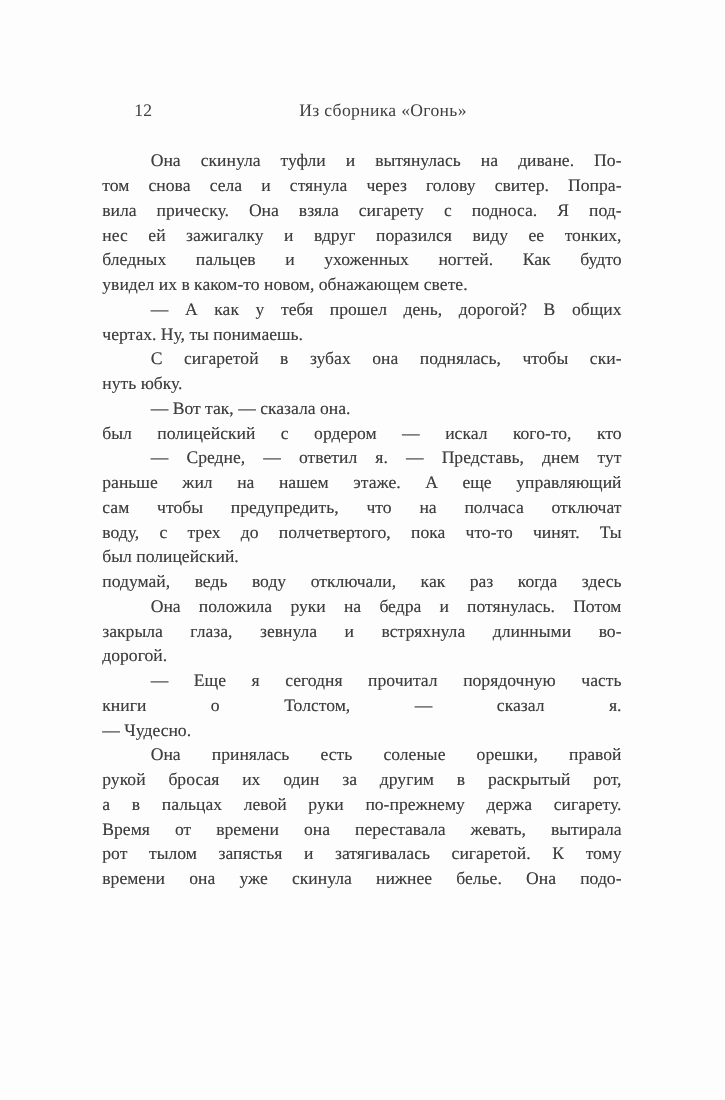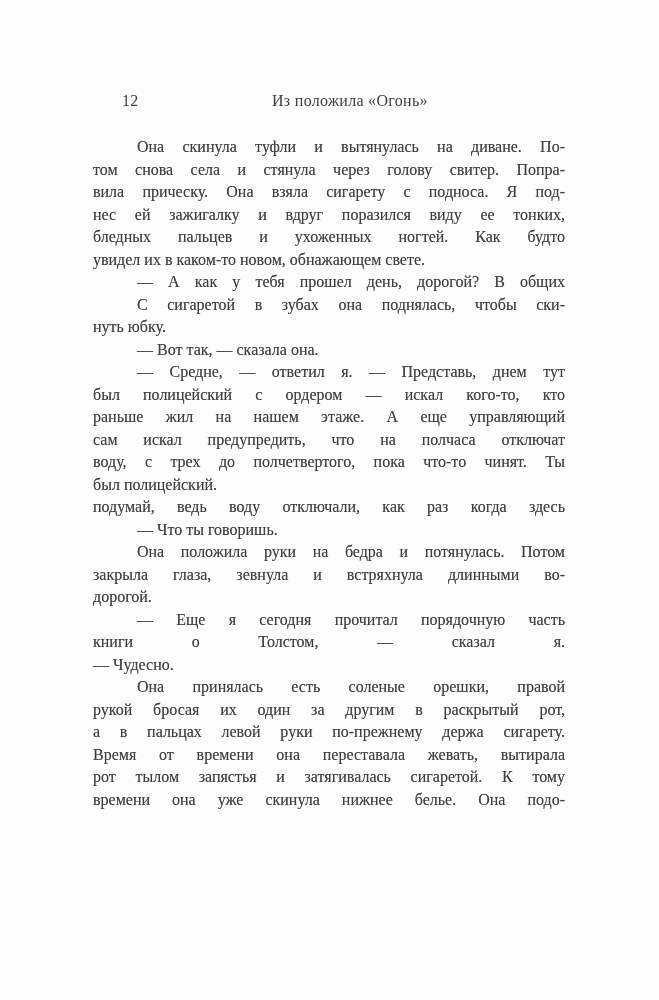--- a/index.html
+++ b/index.html
@@ -63,52 +63,50 @@
   .line.para-end {
     text-align-last: left;
   }
 </style>
 </head>
 <body>
 
 <div class="page">
   <div class="running-header">
     <span class="folio">12</span>
-    <span class="head-title">Из положила «Огонь»</span>
+    <span class="head-title">Из сборника «Огонь»</span>
   </div>
   <div class="body-text">
       <div class="paragraph">
         <div class="line indent">Она скинула туфли и вытянулась на диване. По-</div>
         <div class="line">том снова села и стянула через голову свитер. Попра-</div>
         <div class="line">вила прическу. Она взяла сигарету с подноса. Я под-</div>
         <div class="line">нес ей зажигалку и вдруг поразился виду ее тонких,</div>
         <div class="line">бледных пальцев и ухоженных ногтей. Как будто</div>
         <div class="line para-end">увидел их в каком-то новом, обнажающем свете.</div>
       </div>
       <div class="paragraph">
         <div class="line indent">— А как у тебя прошел день, дорогой? В общих</div>
+        <div class="line para-end">чертах. Ну, ты понимаешь.</div>
       </div>
       <div class="paragraph">
         <div class="line indent">С сигаретой в зубах она поднялась, чтобы ски-</div>
         <div class="line para-end">нуть юбку.</div>
       </div>
       <div class="paragraph">
         <div class="line indent para-end">— Вот так, — сказала она.</div>
       </div>
       <div class="paragraph">
+        <div class="line">был полицейский с ордером — искал кого-то, кто</div>
         <div class="line indent">— Средне, — ответил я. — Представь, днем тут</div>
-        <div class="line">был полицейский с ордером — искал кого-то, кто</div>
         <div class="line">раньше жил на нашем этаже. А еще управляющий</div>
-        <div class="line">сам искал предупредить, что на полчаса отключат</div>
+        <div class="line">сам чтобы предупредить, что на полчаса отключат</div>
         <div class="line">воду, с трех до полчетвертого, пока что-то чинят. Ты</div>
         <div class="line para-end">был полицейский.</div>
         <div class="line">подумай, ведь воду отключали, как раз когда здесь</div>
-      </div>
-      <div class="paragraph">
-        <div class="line indent para-end">— Что ты говоришь.</div>
       </div>
       <div class="paragraph">
         <div class="line indent">Она положила руки на бедра и потянулась. Потом</div>
         <div class="line">закрыла глаза, зевнула и встряхнула длинными во-</div>
         <div class="line para-end">дорогой.</div>
       </div>
       <div class="paragraph">
         <div class="line indent">— Еще я сегодня прочитал порядочную часть</div>
         <div class="line">книги о Толстом, — сказал я.</div>
         <div class="line para-end">— Чудесно.</div>

